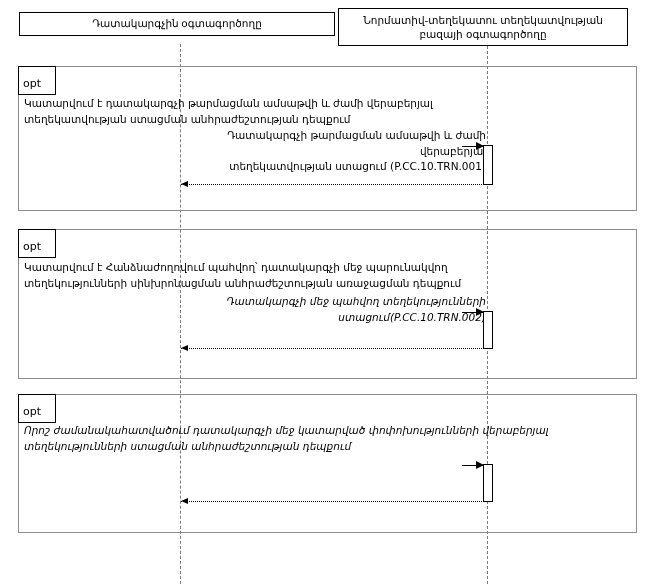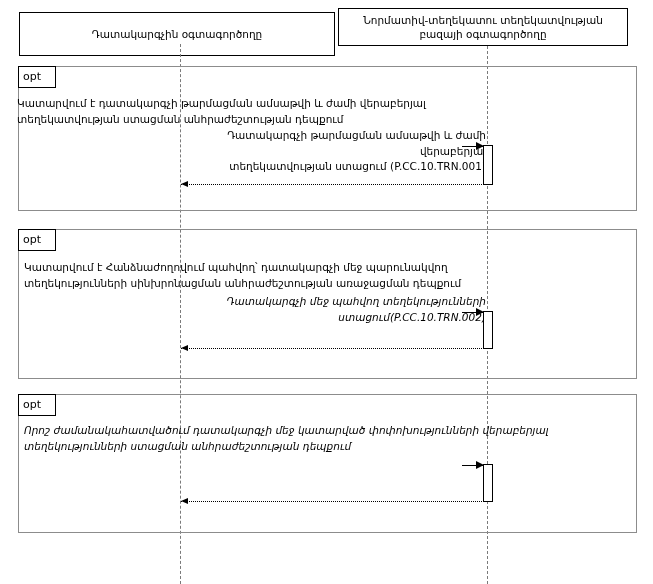--- a/index.html
+++ b/index.html
@@ -29,21 +29,21 @@
     align-items: center;
     justify-content: center;
     text-align: center;
     font-size: 10.5px;
     line-height: 14px;
     color: #000000;
     padding: 2px 6px;
   }
   .lifeline-head span { display: block; }
 
-  #head-actor   { left: 19px;  top: 12px; width: 316px; height: 44px; }
+  #head-actor   { left: 19px;  top: 12px; width: 316px; height: 24px; font-family: Liberation Serif, serif; }
   #head-owner   { left: 338px; top: 8px;  width: 290px; height: 38px; }
 
   
   .lifeline {
     position: absolute;
     width: 0;
     border-left: 1px dashed #7a7a7a;
   }
   #lifeline-actor { left: 180px; top: 44px; height: 540px; }
   #lifeline-owner { left: 487px; top: 46px; height: 538px; }
@@ -58,37 +58,37 @@
   .frag-label {
     position: absolute;
     left: -1px;
     top: -1px;
     box-sizing: border-box;
     border: 1px solid #000000;
     background: #ffffff;
     font-size: 11px;
     line-height: 13px;
     color: #000000;
-    padding: 3px 14px 4px 4px;
+    padding: 10px 14px 4px 4px;
     min-width: 38px;
   }
   #frag-1 { left: 18px; top: 66px;  width: 619px; height: 145px; }
   #frag-2 { left: 18px; top: 229px; width: 619px; height: 150px; }
   #frag-3 { left: 18px; top: 394px; width: 619px; height: 139px; }
 
   
   .guard {
     position: absolute;
     font-size: 10.5px;
     line-height: 15.5px;
     color: #000000;
     white-space: pre-line;
     text-align: left;
   }
-  #guard-1 { left: 17px; top: 96px;  width: 600px; }
+  #guard-1 { left: 24px; top: 96px;  width: 600px; }
   #guard-2 { left: 24px; top: 260px; width: 600px; }
   #guard-3 { left: 24px; top: 423px; width: 600px; font-style: italic; }
 
   
   .msg-label {
     position: absolute;
     font-size: 10.5px;
     line-height: 15.5px;
     color: #000000;
     text-align: right;

